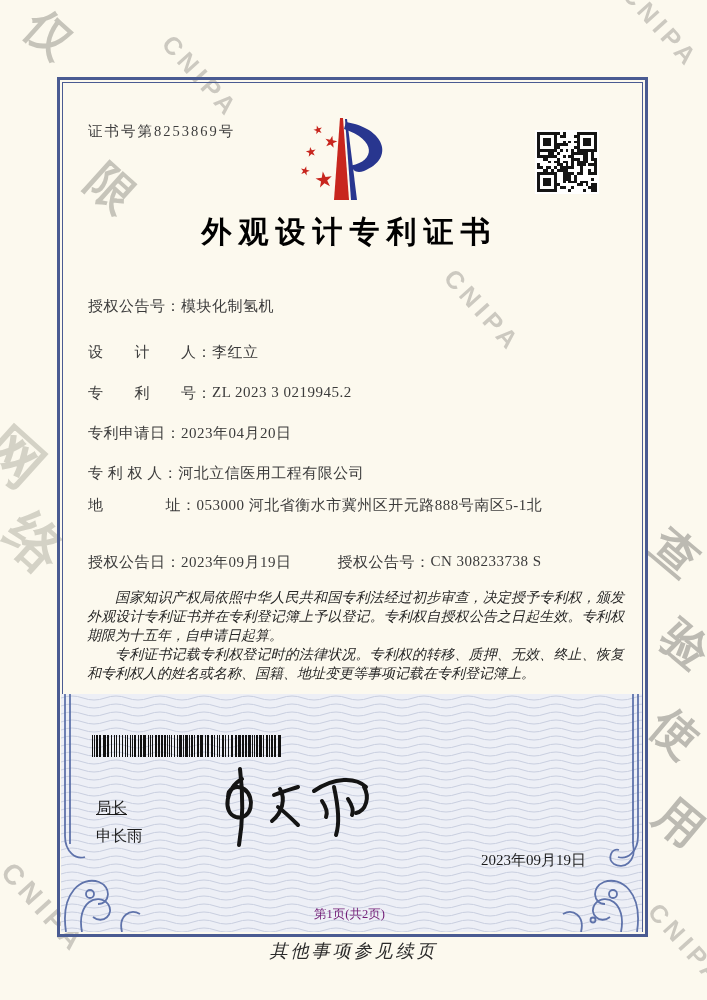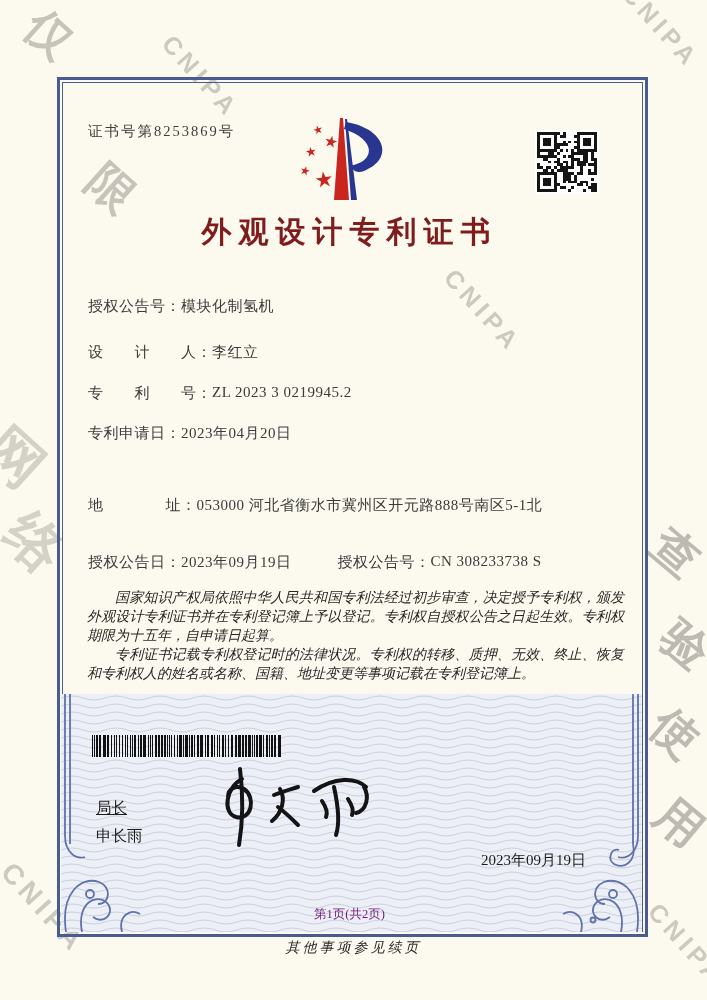--- a/index.html
+++ b/index.html
@@ -15,38 +15,38 @@
   .wm-brand{color:#ccc9c0; font-size:25px; letter-spacing:5px; font-family:"Liberation Sans",sans-serif;}
   
   .frame{position:absolute; left:57px; top:77px; width:585px; height:854px;
          border:3px solid #4a5b92;}
   .frame-inner{position:absolute; left:2px; top:2px; right:2px; bottom:2px;
          border:1px solid #4a5b92;}
   .cert-no{position:absolute; left:88px; top:122px; font-size:14.5px; letter-spacing:2px; color:#3d3d3d;}
   .logo{position:absolute; left:296px; top:114px;}
   .qr{position:absolute; left:535px; top:130px; width:60px; height:60px; background:#fff; padding:2px;}
   .title{position:absolute; left:57px; top:212px; width:585px; text-align:center;
-         font-size:30px; font-weight:bold; letter-spacing:7px; color:#7f1d1d;}
+         font-size:30px; font-weight:bold; letter-spacing:7px; color:#000000;}
   .field{position:absolute; left:88px; width:540px; display:flex; font-size:15px; letter-spacing:.5px;}
   .field .lab{white-space:pre;}
   .field .val{white-space:pre;}
   .grant2{margin-left:46px;}
   .body-par{position:absolute; left:87px; width:537px; font-size:14px; line-height:19px;
          font-style:italic; color:#262626; text-align:justify; text-indent:2em;}
   
   .guilloche{position:absolute; left:61px; top:694px; width:581px; height:238px;}
   .barcode{position:absolute; left:92px; top:735px;}
   .signer{position:absolute; left:96px; font-size:15.5px; color:#1c1c1c;
           font-family:"Liberation Sans","DejaVu Sans",sans-serif;}
   .signature{position:absolute; left:196px; top:765px;}
   .issue-date{position:absolute; left:481px; top:851px; font-size:15px; color:#1c1c1c;}
   .page-num{position:absolute; left:57px; top:906px; width:585px; text-align:center;
             font-size:12.5px; color:#701a75;}
   .foot-note{position:absolute; left:0; top:939px; width:707px; text-align:center;
-            font-size:14px; font-style:italic; color:#2a2a2a; letter-spacing:3px;}
+            font-size:18px; font-style:italic; color:#2a2a2a; letter-spacing:3px;}
 </style>
 </head>
 <body>
 
 <div class="page">
 
   <span class="wm wm-cjk" style="left:26px;  top:4px;   transform:rotate(42deg);">仅</span>
   <span class="wm wm-cjk" style="left:88px;  top:158px; transform:rotate(42deg);">限</span>
   <span class="wm wm-brand" style="left:150px; top:62px;  transform:rotate(48deg);">CNIPA</span>
   <span class="wm wm-brand" style="left:610px; top:12px;  transform:rotate(48deg);">CNIPA</span>
@@ -336,20 +336,24 @@
       <span class="val">李红立</span>
   </div>
   <div class="field" style="top:384px;">
     <span class="lab">专　　利　　号：</span>
       <span class="val">ZL 2023 3 0219945.2</span>
   </div>
   <div class="field" style="top:424px;">
     <span class="lab">专利申请日：</span>
       <span class="val">2023年04月20日</span>
   </div>
+  <div class="field" style="top:464px;">
+    <span class="lab">专 利 权 人：</span>
+      <span class="val">河北立信医用工程有限公司</span>
+  </div>
   <div class="field" style="top:496px;">
     <span class="lab">地　　　　址：</span>
       <span class="val">053000 河北省衡水市冀州区开元路888号南区5-1北</span>
   </div>
   <div class="field" style="top:553px;">
     <span class="lab">授权公告日：</span>
       <span class="val">2023年09月19日</span>
     <span class="lab grant2">授权公告号：</span>
       <span class="val">CN 308233738 S</span>
   </div>

